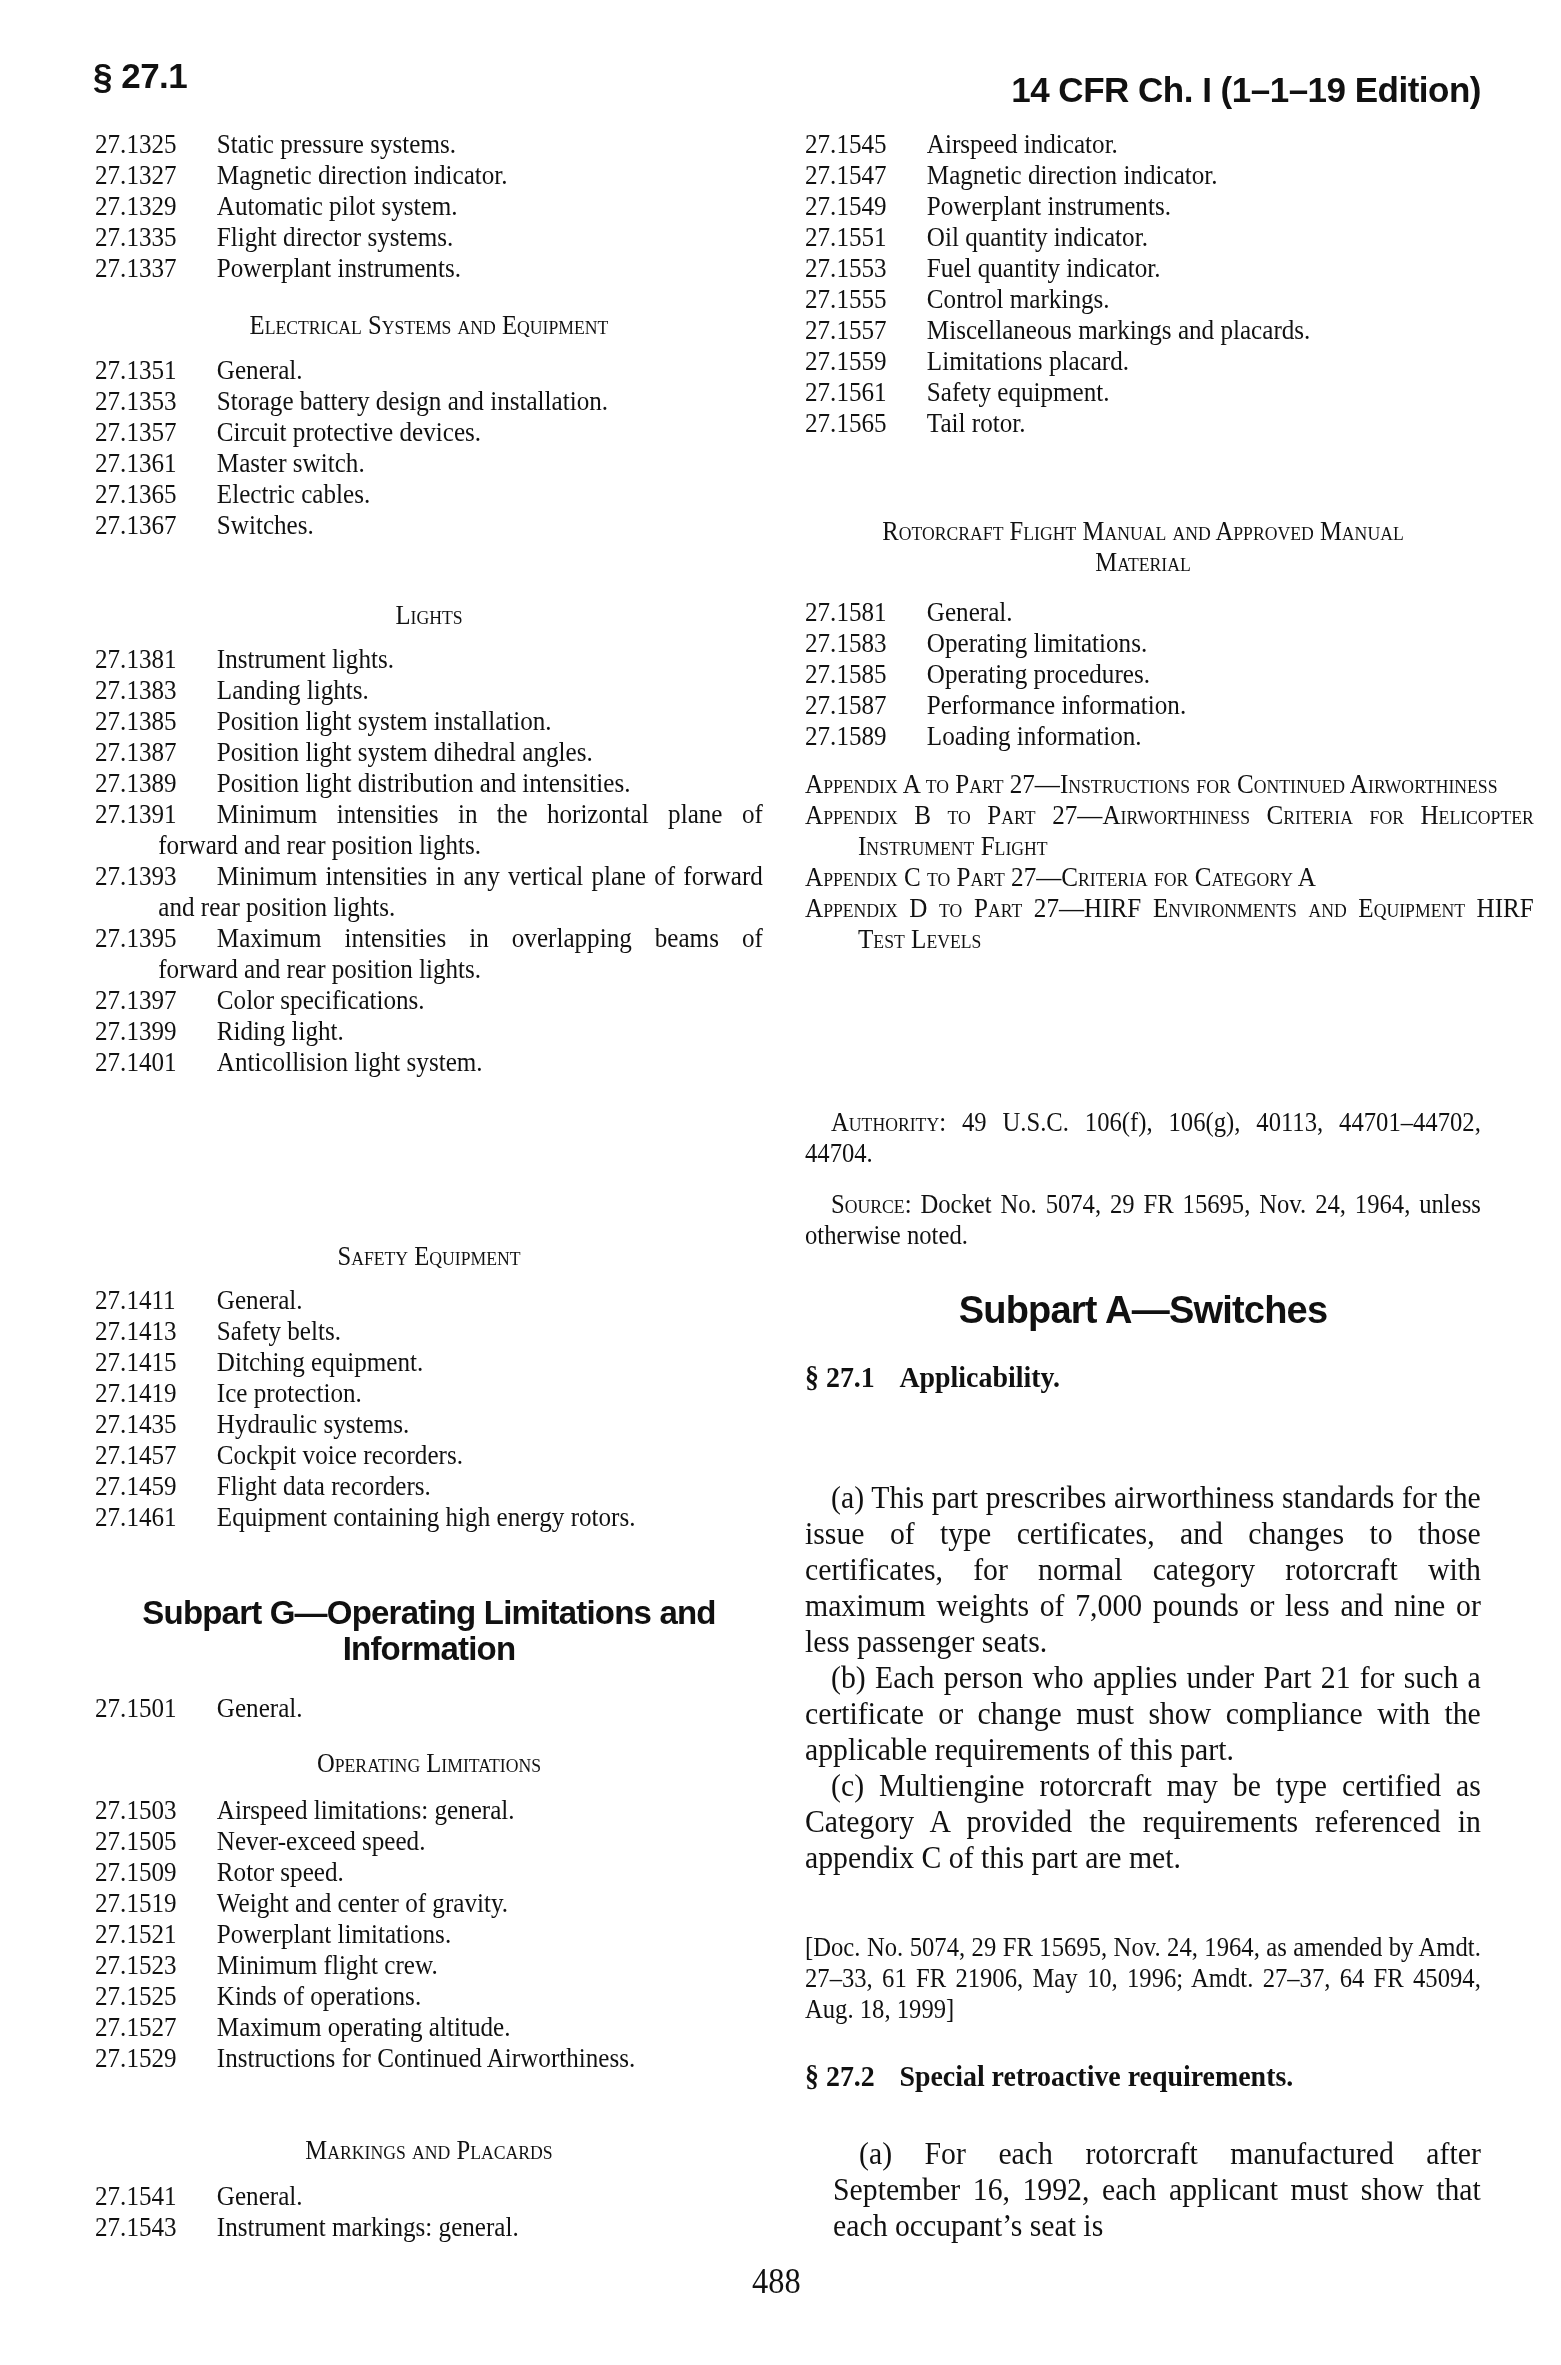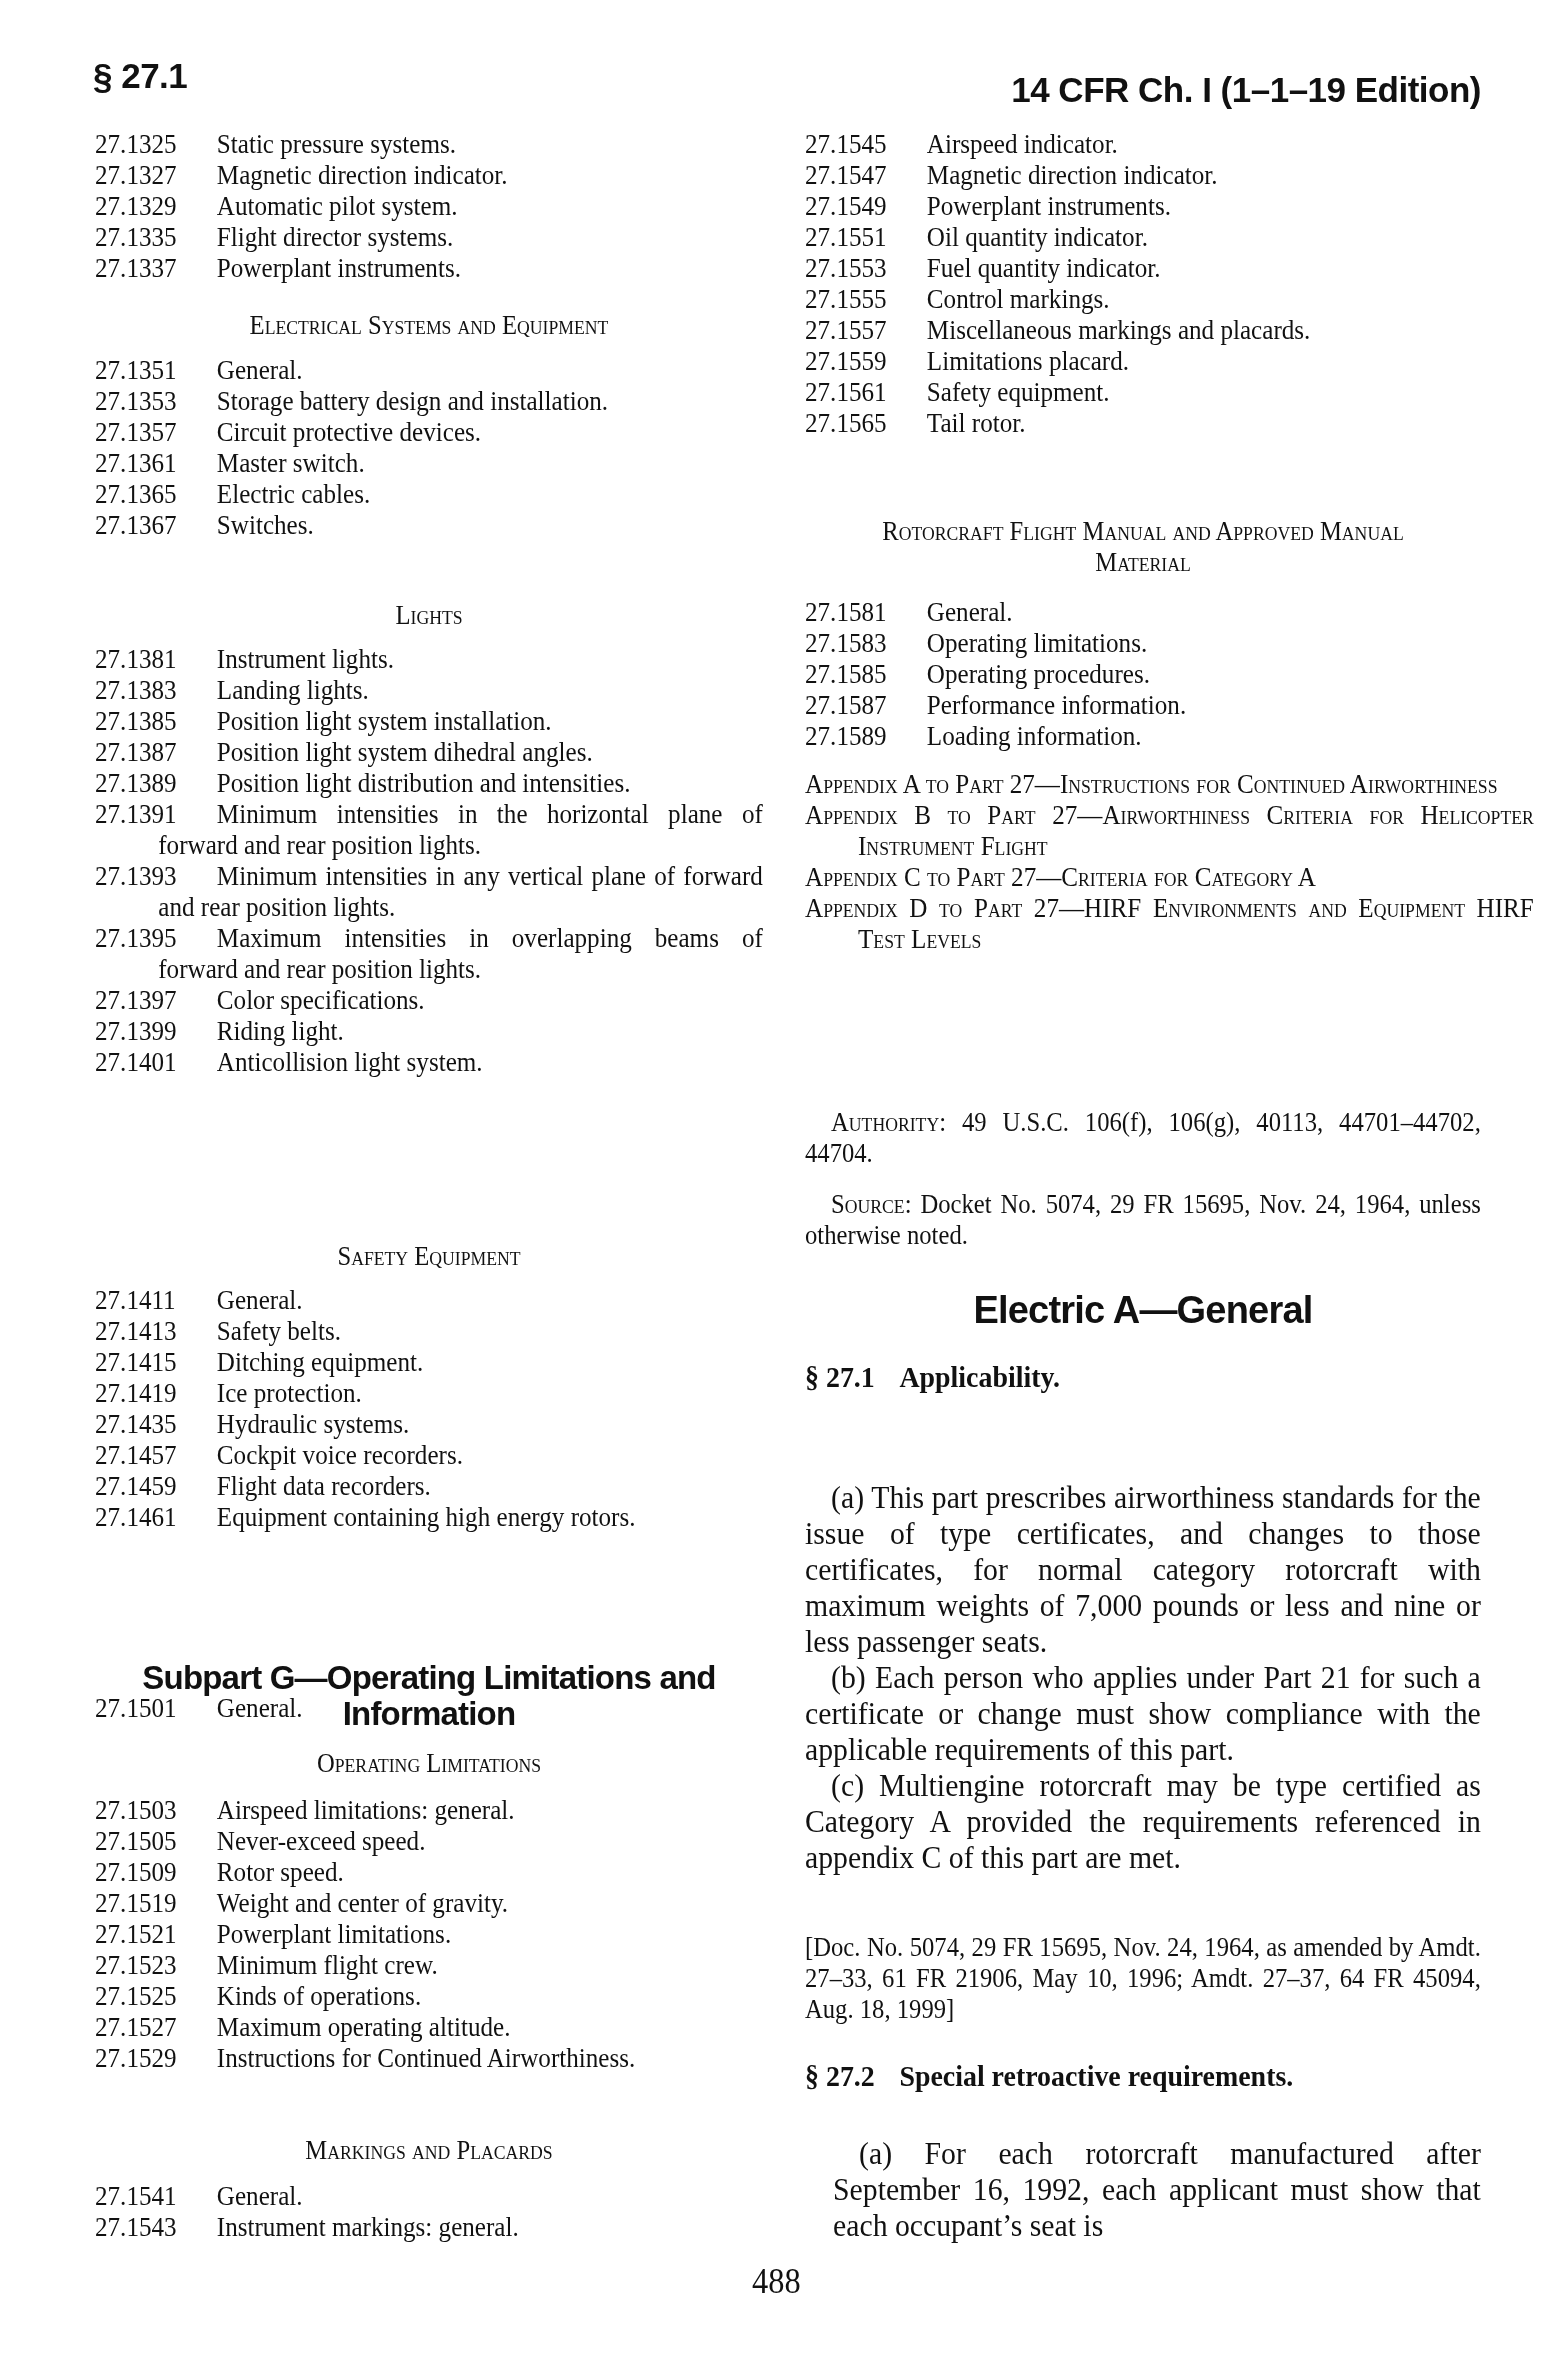--- a/index.html
+++ b/index.html
@@ -69,21 +69,21 @@
   <div class="blk toc" style="top:1285px;">
       <div class="toc-row"><span class="toc-num">27.1411</span><span class="toc-title">General.</span></div>
       <div class="toc-row"><span class="toc-num">27.1413</span><span class="toc-title">Safety belts.</span></div>
       <div class="toc-row"><span class="toc-num">27.1415</span><span class="toc-title">Ditching equipment.</span></div>
       <div class="toc-row"><span class="toc-num">27.1419</span><span class="toc-title">Ice protection.</span></div>
       <div class="toc-row"><span class="toc-num">27.1435</span><span class="toc-title">Hydraulic systems.</span></div>
       <div class="toc-row"><span class="toc-num">27.1457</span><span class="toc-title">Cockpit voice recorders.</span></div>
       <div class="toc-row"><span class="toc-num">27.1459</span><span class="toc-title">Flight data recorders.</span></div>
       <div class="toc-row wrap"><span class="toc-num">27.1461</span><span class="toc-title">Equipment containing high energy rotors.</span></div>
     </div>
-  <div class="blk subpart" style="top:1660px; padding:0 47px;">Subpart G—Operating Limitations and Information</div>
+  <div class="blk subpart" style="top:1595px; padding:0 47px;">Subpart G—Operating Limitations and Information</div>
   <div class="blk toc" style="top:1693px;">
       <div class="toc-row"><span class="toc-num">27.1501</span><span class="toc-title">General.</span></div>
     </div>
   <div class="blk sec-head" style="top:1748px;">Operating Limitations</div>
   <div class="blk toc" style="top:1795px;">
       <div class="toc-row"><span class="toc-num">27.1503</span><span class="toc-title">Airspeed limitations: general.</span></div>
       <div class="toc-row"><span class="toc-num">27.1505</span><span class="toc-title">Never-exceed speed.</span></div>
       <div class="toc-row"><span class="toc-num">27.1509</span><span class="toc-title">Rotor speed.</span></div>
       <div class="toc-row"><span class="toc-num">27.1519</span><span class="toc-title">Weight and center of gravity.</span></div>
       <div class="toc-row"><span class="toc-num">27.1521</span><span class="toc-title">Powerplant limitations.</span></div>
@@ -121,21 +121,21 @@
       <div class="toc-row"><span class="toc-num">27.1589</span><span class="toc-title">Loading information.</span></div>
     </div>
   <div class="blk" style="top:769px;">
     <div class="appx">Appendix A to Part 27—Instructions for Continued Airworthiness</div>
     <div class="appx">Appendix B to Part 27—Airworthiness Criteria for Helicopter Instrument Flight</div>
     <div class="appx">Appendix C to Part 27—Criteria for Category A</div>
     <div class="appx">Appendix D to Part 27—HIRF Environments and Equipment HIRF Test Levels</div>
   </div>
   <div class="blk note" style="top:1107px;"><span class="lbl">Authority:</span><span> 49 U.S.C. 106(f), 106(g), 40113, 44701–44702, 44704.</span></div>
   <div class="blk note" style="top:1189px;"><span class="lbl">Source:</span><span> Docket No. 5074, 29 FR 15695, Nov. 24, 1964, unless otherwise noted.</span></div>
-  <div class="blk subpart subpart-a" style="top:1289px;">Electric A—General</div>
+  <div class="blk subpart subpart-a" style="top:1289px;">Subpart A—Switches</div>
   <div class="blk secttl" style="top:1360px;"><span class="num">§ 27.1</span><span>Applicability.</span></div>
   <div class="blk" style="top:1479px;">
     <div class="para">(a) This part prescribes airworthiness standards for the issue of type certificates, and changes to those certificates, for normal category rotorcraft with maximum weights of 7,000 pounds or less and nine or less passenger seats.</div>
     <div class="para">(b) Each person who applies under Part 21 for such a certificate or change must show compliance with the applicable requirements of this part.</div>
     <div class="para">(c) Multiengine rotorcraft may be type certified as Category A provided the requirements referenced in appendix C of this part are met.</div>
   </div>
   <div class="blk cite" style="top:1932px;">[Doc. No. 5074, 29 FR 15695, Nov. 24, 1964, as amended by Amdt. 27–33, 61 FR 21906, May 10, 1996; Amdt. 27–37, 64 FR 45094, Aug. 18, 1999]</div>
   <div class="blk secttl" style="top:2059px;"><span class="num">§ 27.2</span><span>Special retroactive requirements.</span></div>
   <div class="blk" style="top:2135px;margin-left:28px;">
     <div class="para">(a) For each rotorcraft manufactured after September 16, 1992, each applicant must show that each occupant’s seat is</div>

